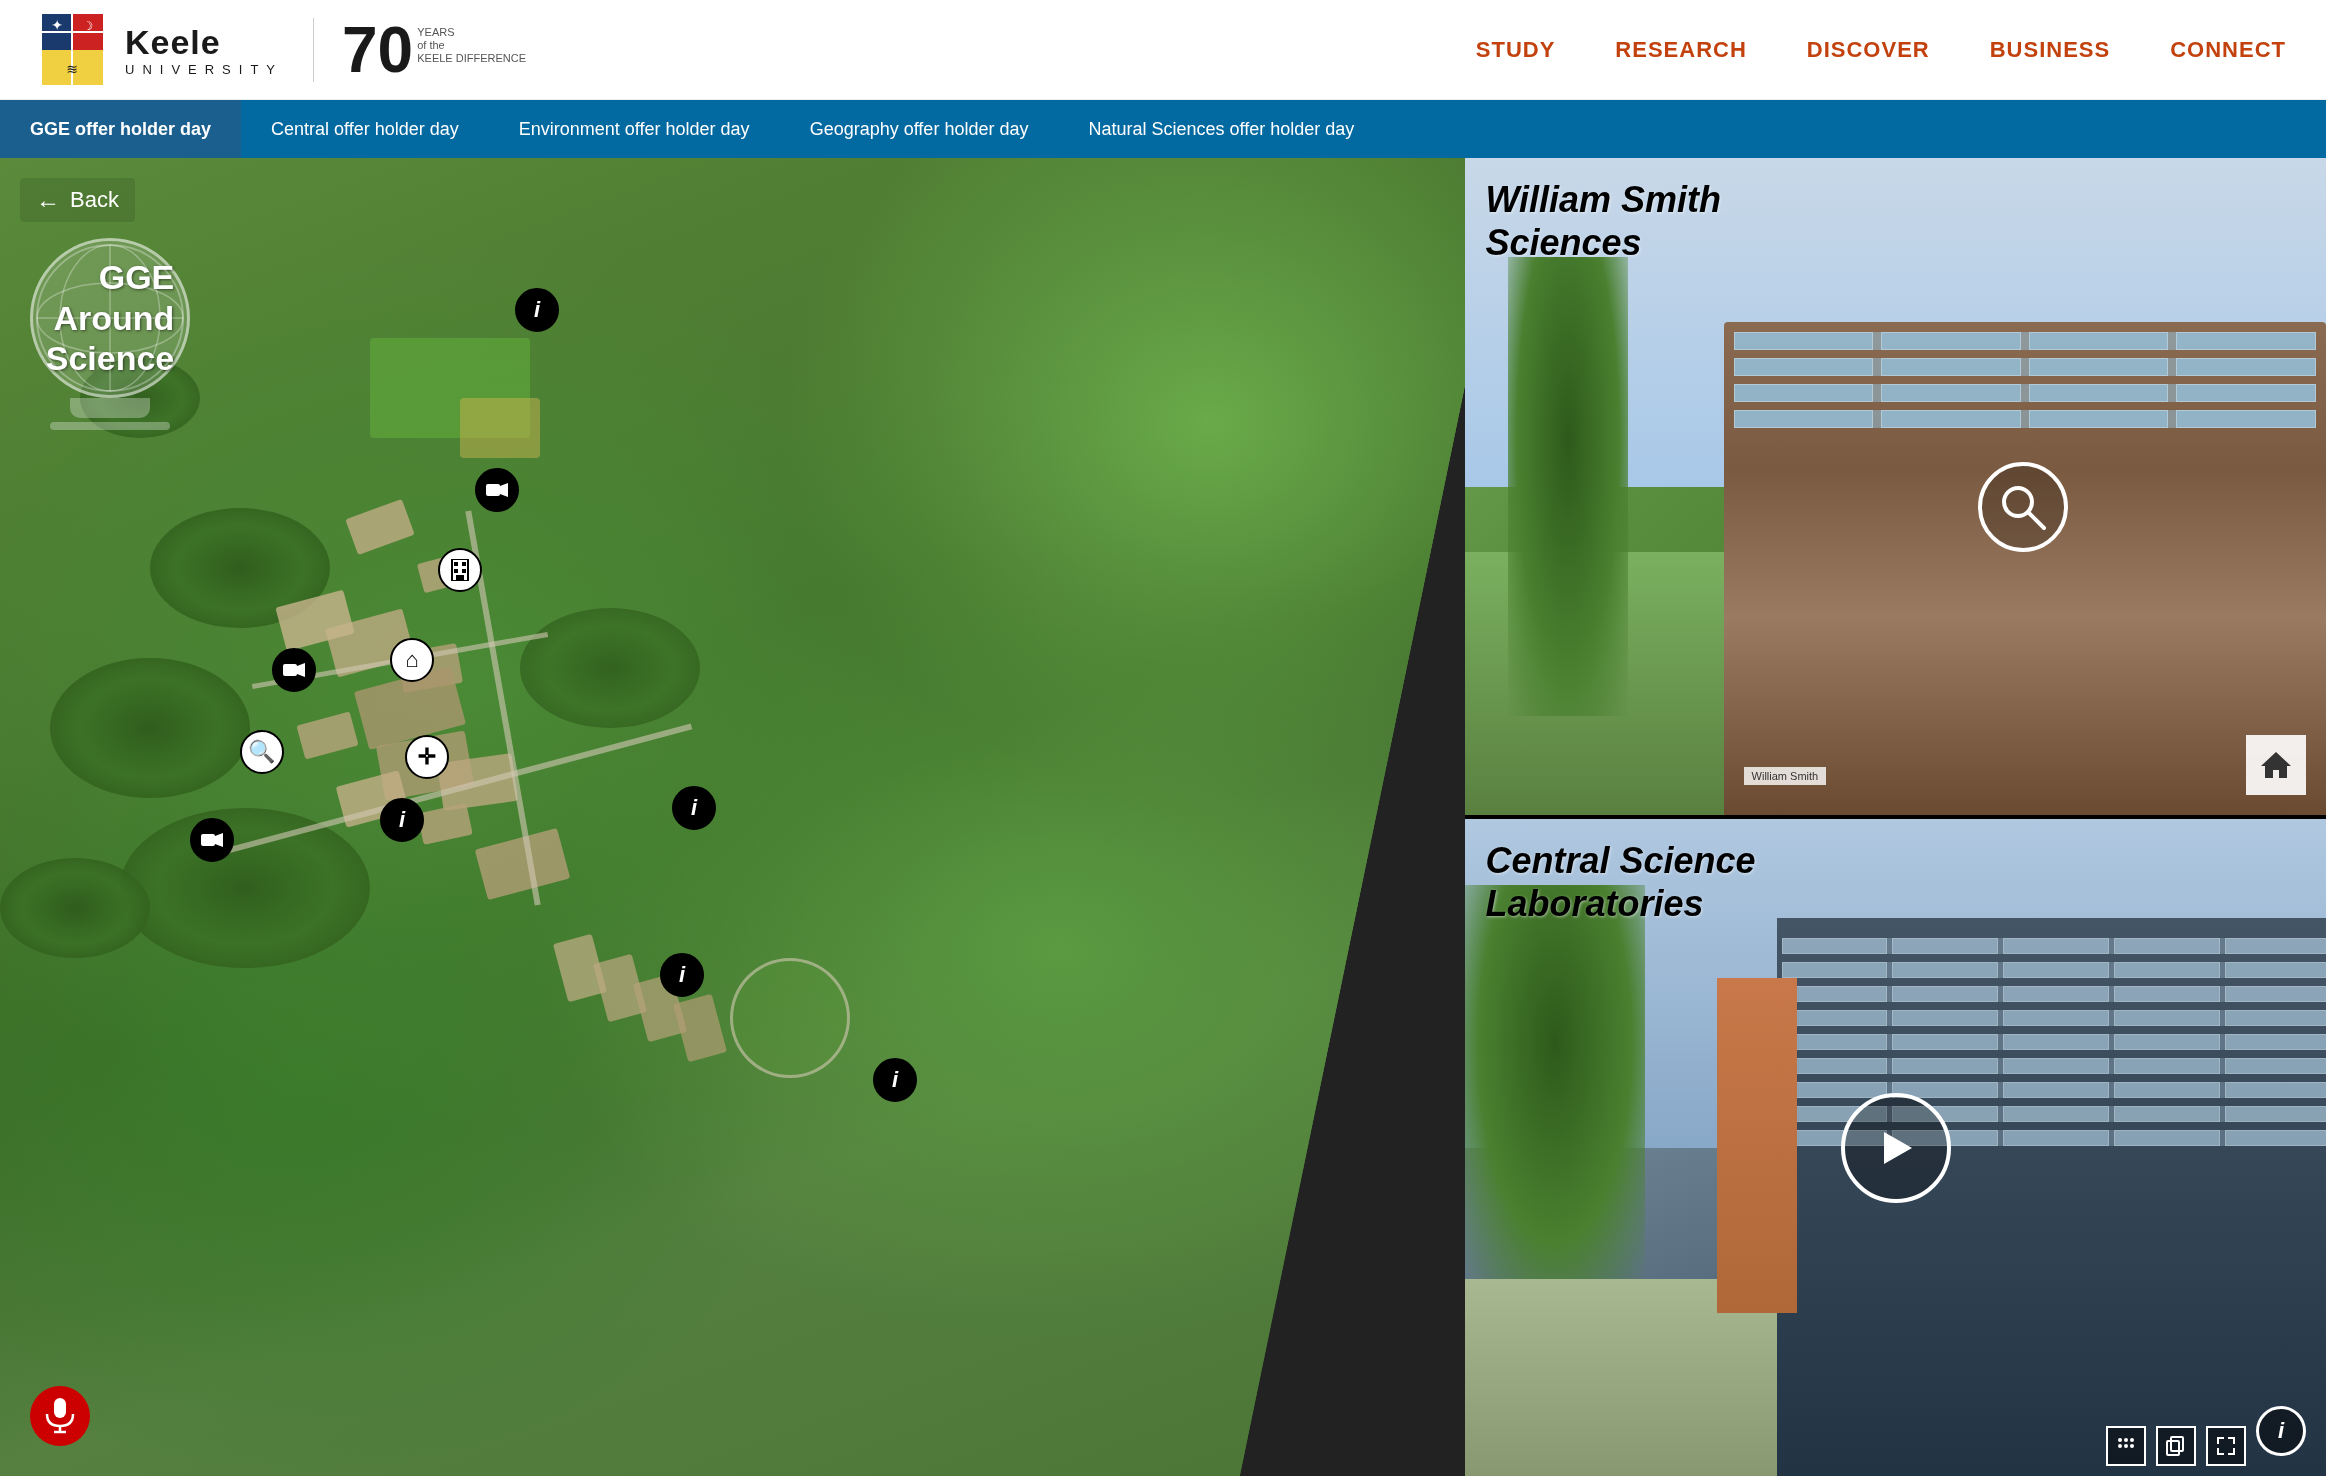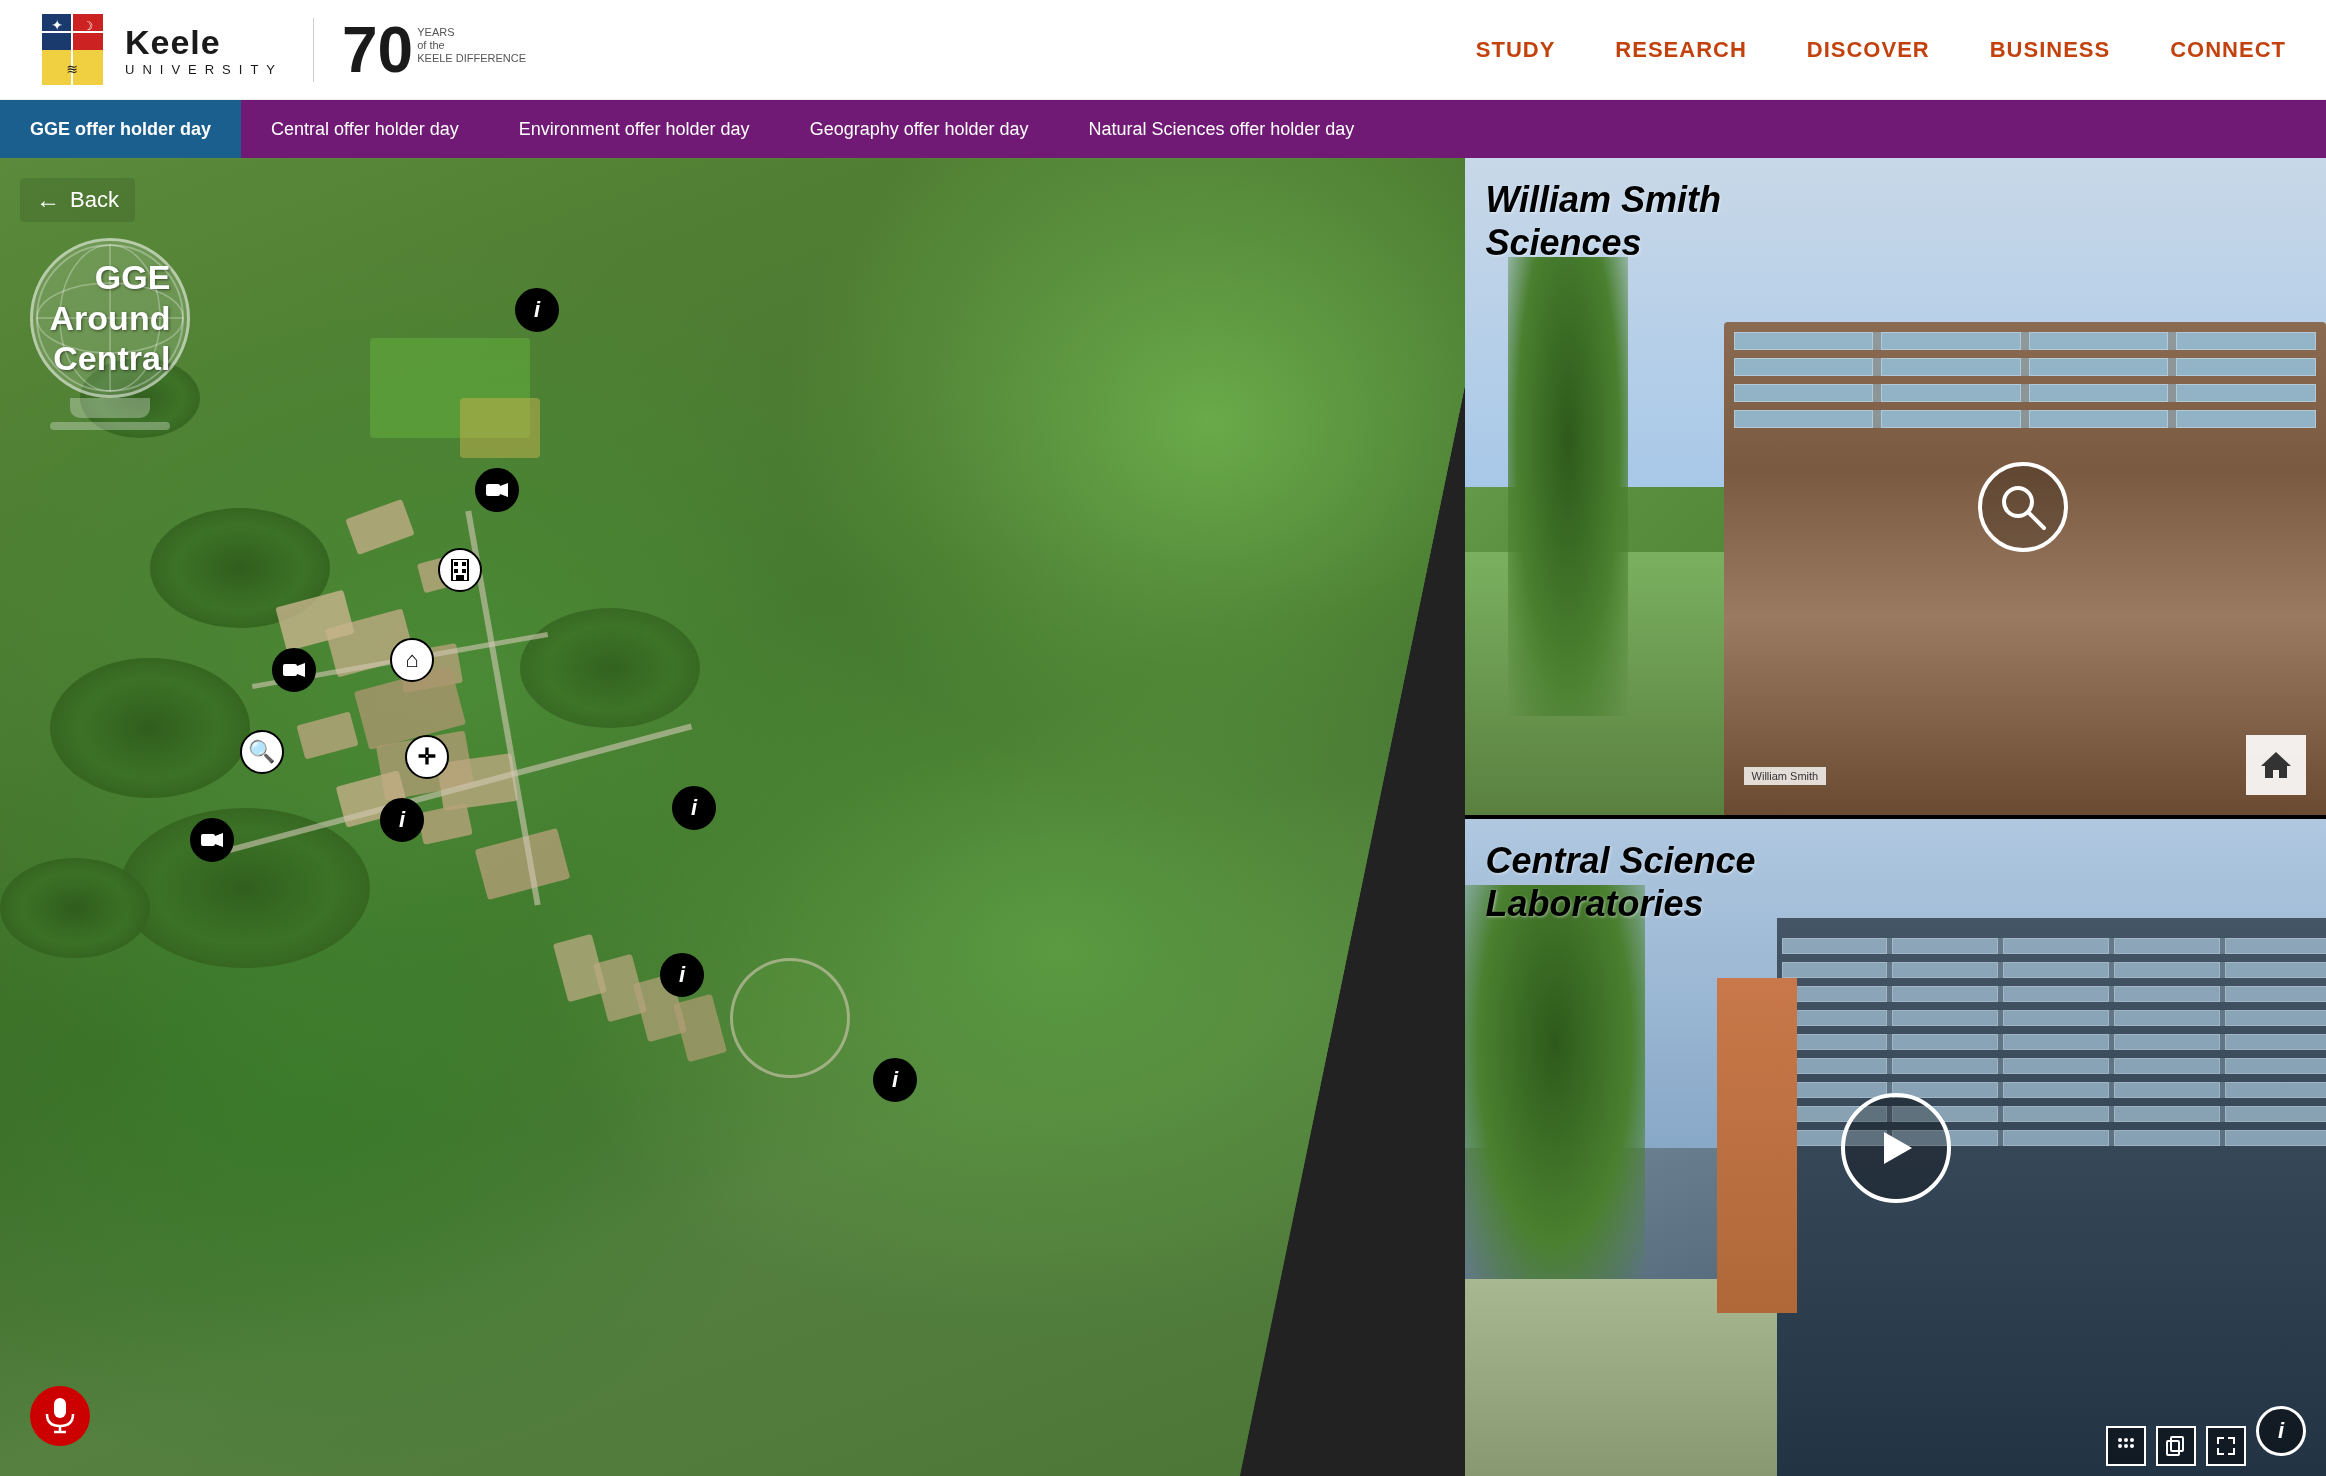--- a/index.html
+++ b/index.html
@@ -54,21 +54,21 @@
       font-weight: bold;
       color: #c2410c;
       cursor: pointer;
       letter-spacing: 1px;
       text-transform: uppercase;
     }
 
     
     #subnav {
       display: flex;
-      background: #701a75;
+      background: #0369a1;
       height: 58px;
       align-items: center;
     }
     .subnav-item {
       padding: 0 30px;
       height: 100%;
       display: flex;
       align-items: center;
       color: #fff;
       font-size: 18px;
@@ -551,21 +551,21 @@
         <svg width="154" height="154" viewBox="0 0 154 154" style="position:absolute;top:0;left:0;">
           <circle cx="77" cy="77" r="73" fill="none" stroke="rgba(255,255,255,0.3)" stroke-width="2"></circle>
           <ellipse cx="77" cy="77" rx="73" ry="35" fill="none" stroke="rgba(255,255,255,0.3)" stroke-width="1.5"></ellipse>
           <ellipse cx="77" cy="77" rx="50" ry="73" fill="none" stroke="rgba(255,255,255,0.3)" stroke-width="1.5"></ellipse>
           <line x1="4" y1="77" x2="150" y2="77" stroke="rgba(255,255,255,0.3)" stroke-width="1.5"></line>
           <line x1="77" y1="4" x2="77" y2="150" stroke="rgba(255,255,255,0.3)" stroke-width="1.5"></line>
         </svg>
         <div id="globe-text">
           <span>GGE</span><br>
           <span>Around</span><br>
-          <span>Central</span>
+          <span>Science</span>
         </div>
       </div>
       <div id="globe-stand"></div>
       <div id="globe-base"></div>
     </div>
 
     <div class="map-icon" style="top:130px;left:515px;">
       <div class="icon-circle info">i</div>
     </div>
 

